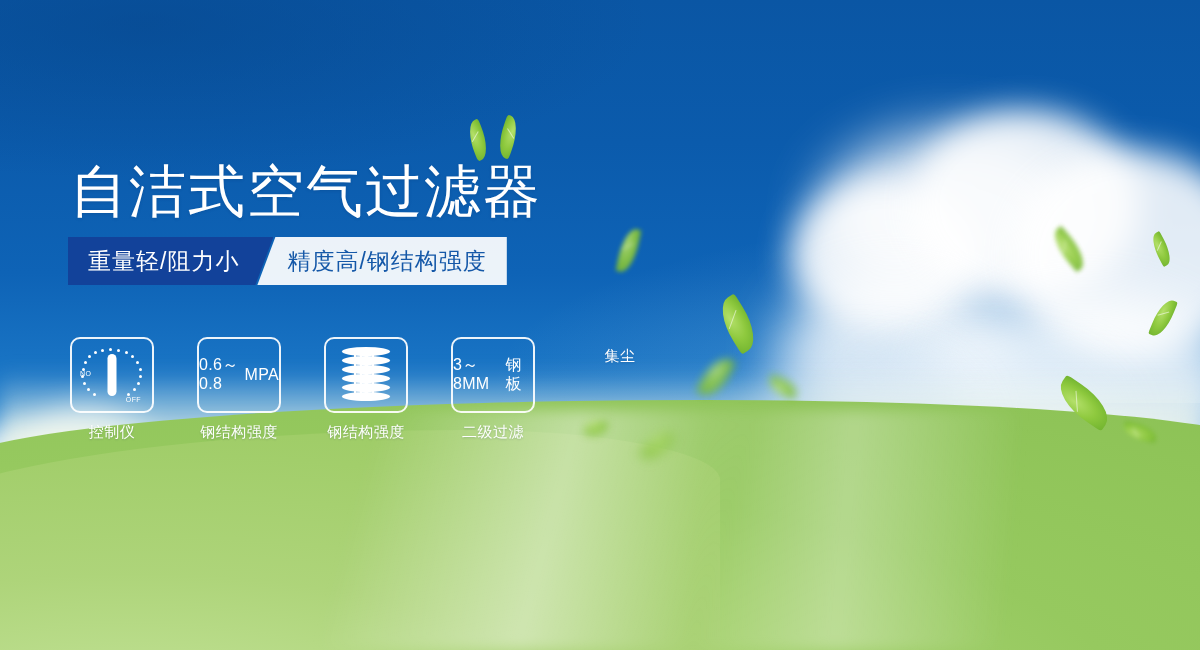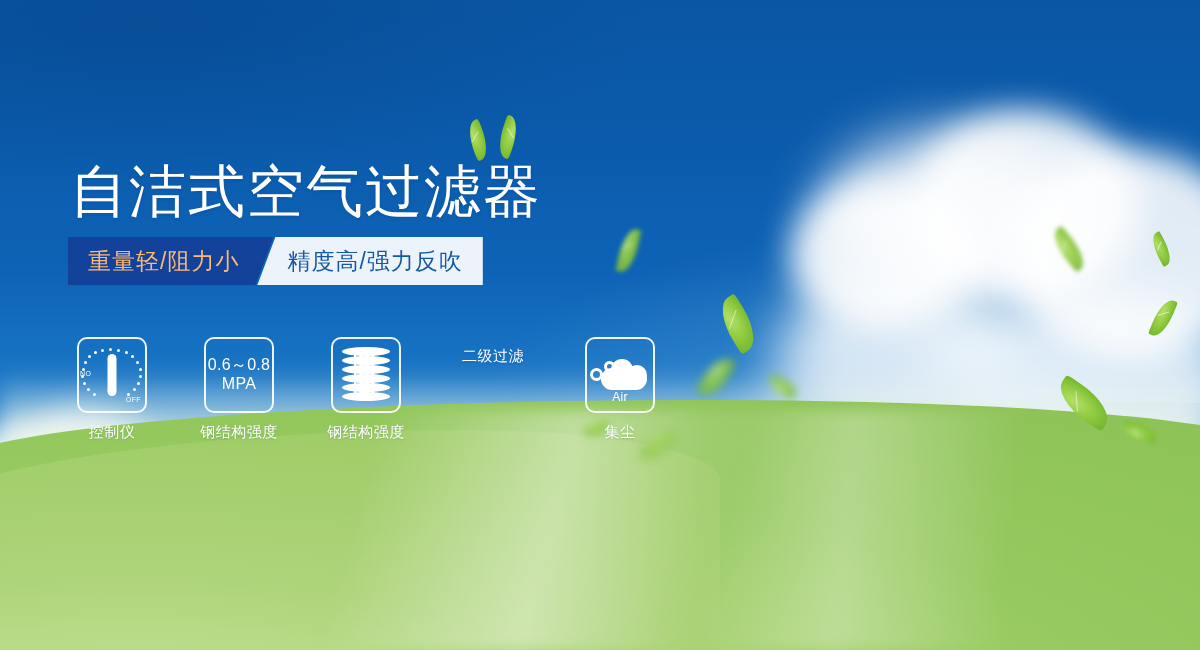--- a/index.html
+++ b/index.html
@@ -132,21 +132,21 @@
     position: absolute;
     left: 68px; top: 237px;
     height: 48px;
     display: flex;
     align-items: stretch;
     font-size: 23px;
     white-space: nowrap;
   }
   .subbar .seg-left {
     background: #12429a;
-    color: #fdba74;
+    color: #ffffff;
     display: flex; align-items: center;
     padding: 0 34px 0 20px;
     letter-spacing: 1px;
     -webkit-clip-path: polygon(0 0, 100% 0, calc(100% - 18px) 100%, 0 100%);
     clip-path: polygon(0 0, 100% 0, calc(100% - 18px) 100%, 0 100%);
   }
   .subbar .seg-right {
     background: rgba(255,255,255,.92);
     color: #1558a8;
     display: flex; align-items: center;
@@ -159,24 +159,24 @@
 
   
   .features {
     position: absolute;
     left: 70px; top: 337px;
     display: flex;
     gap: 43px;
   }
   .feature { width: 84px; display: flex; flex-direction: column; align-items: center; }
   .feature .box {
-    width: 70px; height: 76px;
+    width: 84px; height: 76px;
     border: 2px solid rgba(255,255,255,.92);
     border-radius: 10px;
-    display: flex; flex-direction: column;
+    display: flex; flex-direction: row;
     align-items: center; justify-content: center;
     color: #ffffff;
     position: relative;
   }
   .feature .box .t1 { font-size: 16px; line-height: 1.18; letter-spacing: .3px; }
   .feature .box .t2 { font-size: 16px; line-height: 1.18; letter-spacing: .3px; }
   .feature .cap {
     margin-top: 10px;
     font-size: 15px;
     color: #ffffff;
@@ -291,21 +291,21 @@
 
   <div class="sprout">
     <div class="leaf" style="left:2px;  top:8px;  width:16px; height:40px; transform:rotate(-22deg);"></div>
     <div class="leaf" style="left:32px; top:4px;  width:16px; height:42px; transform:rotate(20deg) scaleX(-1);"></div>
   </div>
 
   <h1 class="title">自洁式空气过滤器</h1>
 
   <div class="subbar">
     <div class="seg-left">重量轻/阻力小</div>
-    <div class="seg-right">精度高/强力反吹</div>
+    <div class="seg-right">精度高/钢结构强度</div>
   </div>
 
   <div class="features">
 
     <div class="feature">
       <div class="box">
         <div class="dial">
           <div class="dot" style="left:28px; top:2px;"></div>
           <div class="dot" style="left:36px; top:2.6px;"></div>
           <div class="dot" style="left:44px; top:5px;"></div>
@@ -350,33 +350,25 @@
           <div class="ring" style="top:18px;"></div>
           <div class="ring" style="top:27px;"></div>
           <div class="ring" style="top:36px;"></div>
           <div class="ring" style="top:45px;"></div>
         </div>
       </div>
       <div class="cap">钢结构强度</div>
     </div>
 
     <div class="feature">
+      <div class="box">
+        <div class="t1">3～8MM</div>
+        <div class="t2">钢板</div>
+      </div>
       <div class="cap">二级过滤</div>
     </div>
 
     <div class="feature">
-      <div class="box">
-        <div class="dustcloud">
-          <div class="body"></div>
-          <div class="puff" style="left:22px; bottom:18px; width:22px; height:22px;"></div>
-          <div class="puff" style="left:38px; bottom:14px; width:20px; height:20px;"></div>
-          <div class="puff" style="left:13px; bottom:14px; width:15px; height:15px;"></div>
-          <div class="ring-o" style="left:1px;  bottom:18px; width:13px; height:13px;"></div>
-          <div class="ring-o" style="left:15px; bottom:27px; width:11px; height:11px;"></div>
-          <div class="ring-o" style="left:27px; bottom:30px; width:9px;  height:9px;"></div>
-          <div class="airtxt">Air</div>
-        </div>
-      </div>
       <div class="cap">集尘</div>
     </div>
 
   </div>
 </div>
 
 </body></html>

